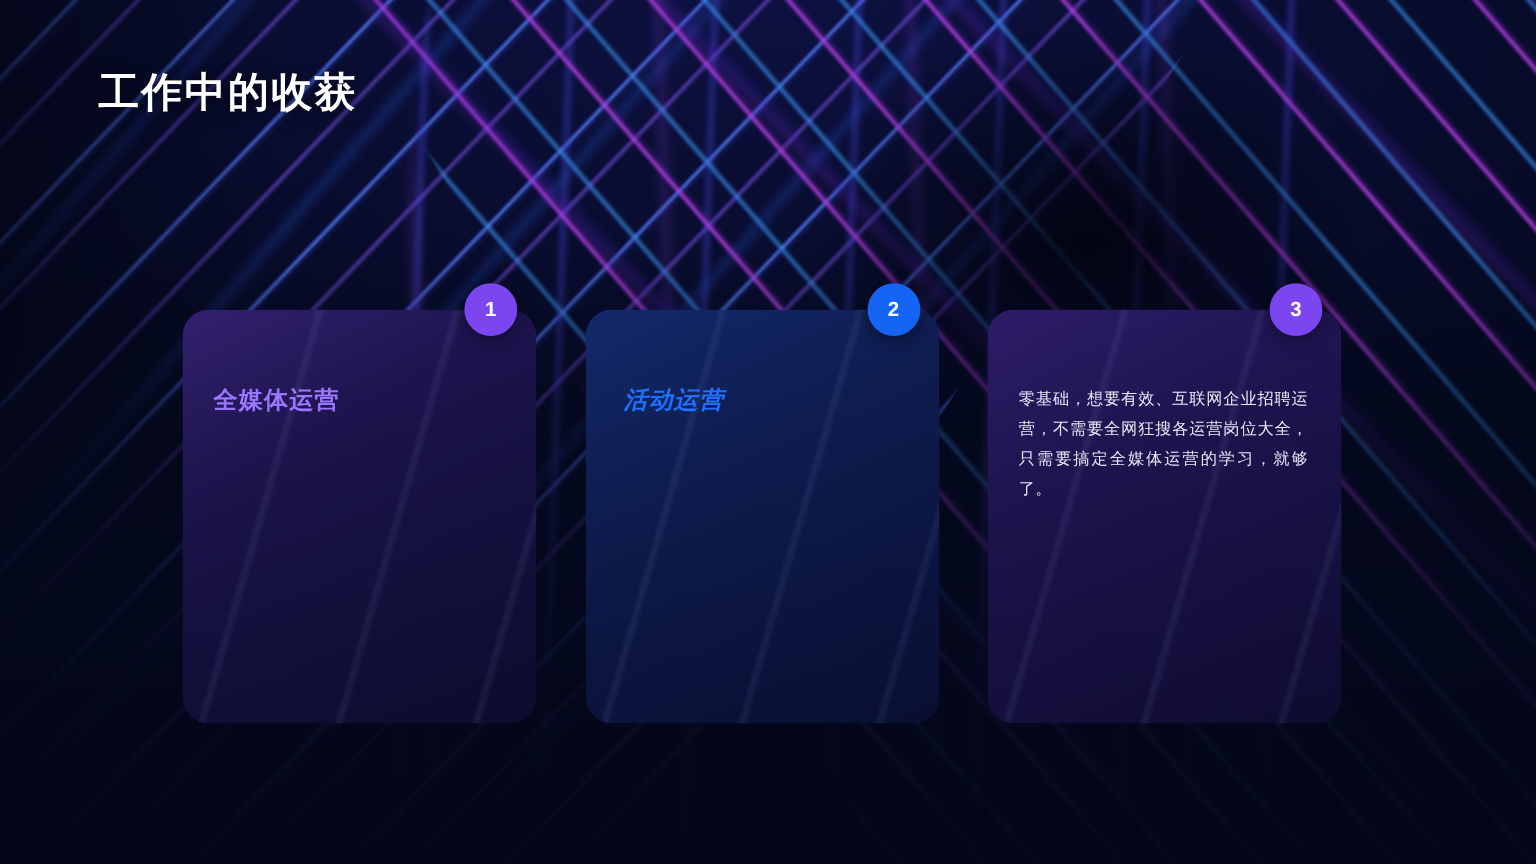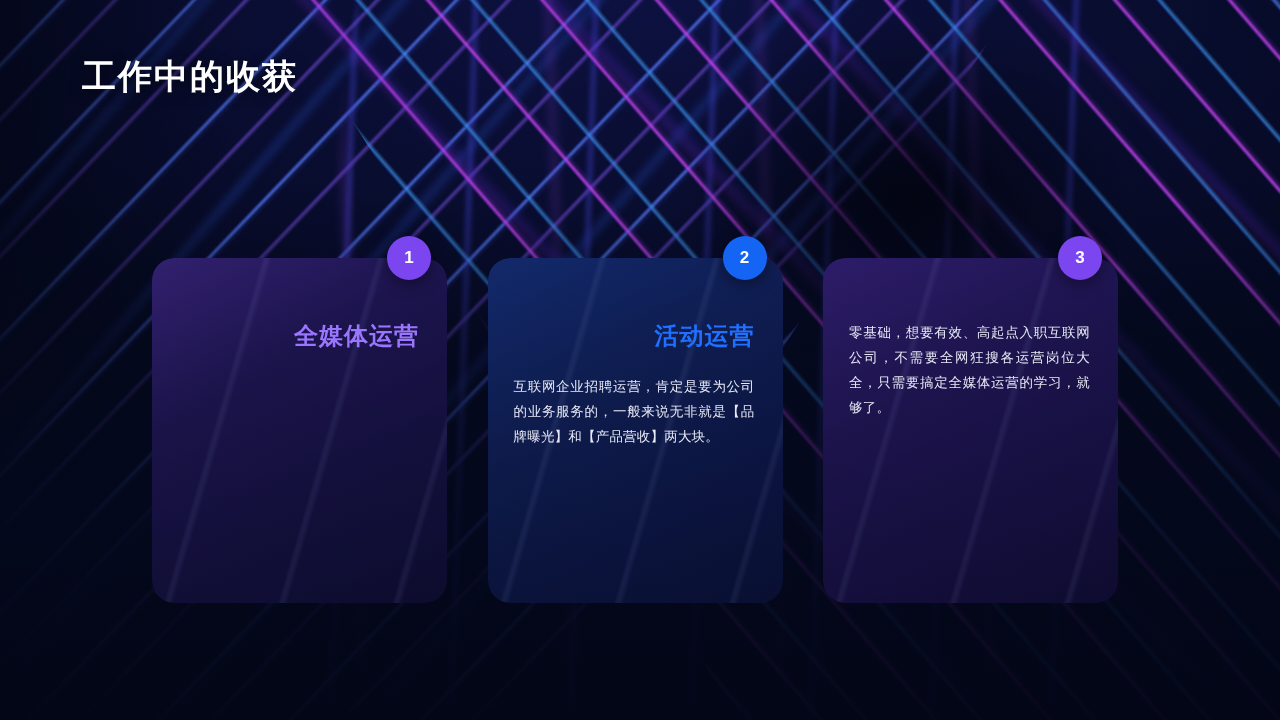--- a/index.html
+++ b/index.html
@@ -248,29 +248,28 @@
     font-weight: 700;
     color:#ffffff;
     z-index: 5;
     box-shadow: 0 3px 16px rgba(0,0,0,.45);
   }
   .badge.purple { background: #7b46f0; }
   .badge.blue   { background: #1565f5; }
   .badge.violet { background: #7b46f0; }
 
   .card-title {
-    font-size: 24px;
+    font-size: 20px;
     font-weight: 700;
     letter-spacing: 1px;
     margin-bottom: 22px;
     white-space: nowrap;
-    text-align: right;
   }
   .card.theme-purple .card-title { color:#9a76ff; }
-  .card.theme-blue   .card-title { color:#2070ff; padding-left: 6px; }
+  .card.theme-blue   .card-title { color:#2070ff; padding-left: 6px; font-style: italic; }
   .card.theme-violet .card-title { color:#9a76ff; }
 
   .card-body {
     font-size: 13.5px;
     line-height: 25px;
     color: #e7e9f7;
     letter-spacing: 0.2px;
     text-align: justify;
   }
 </style>
@@ -302,28 +301,27 @@
       </div>
     </div>
 
     <div class="card theme-blue">
       <div class="card-bg">
         <div class="glass-streaks"></div>
       </div>
       <div class="badge blue">2</div>
       <div class="card-inner">
         <div class="card-title">活动运营</div>
-        <div class="card-body">互联网企业招聘运营，肯定是要为公司的业务服务的，一般来说无非就是【品牌曝光】和【产品营收】两大块。</div>
       </div>
     </div>
 
     <div class="card theme-violet">
       <div class="card-bg">
         <div class="glass-streaks"></div>
       </div>
       <div class="badge violet">3</div>
       <div class="card-inner">
-        <div class="card-body">零基础，想要有效、高起点入职互联网公司，不需要全网狂搜各运营岗位大全，只需要搞定全媒体运营的学习，就够了。</div>
+        <div class="card-body">零基础，想要有效、互联网企业招聘运营，不需要全网狂搜各运营岗位大全，只需要搞定全媒体运营的学习，就够了。</div>
       </div>
     </div>
 
   </div>
 </div>
 
 </body></html>

